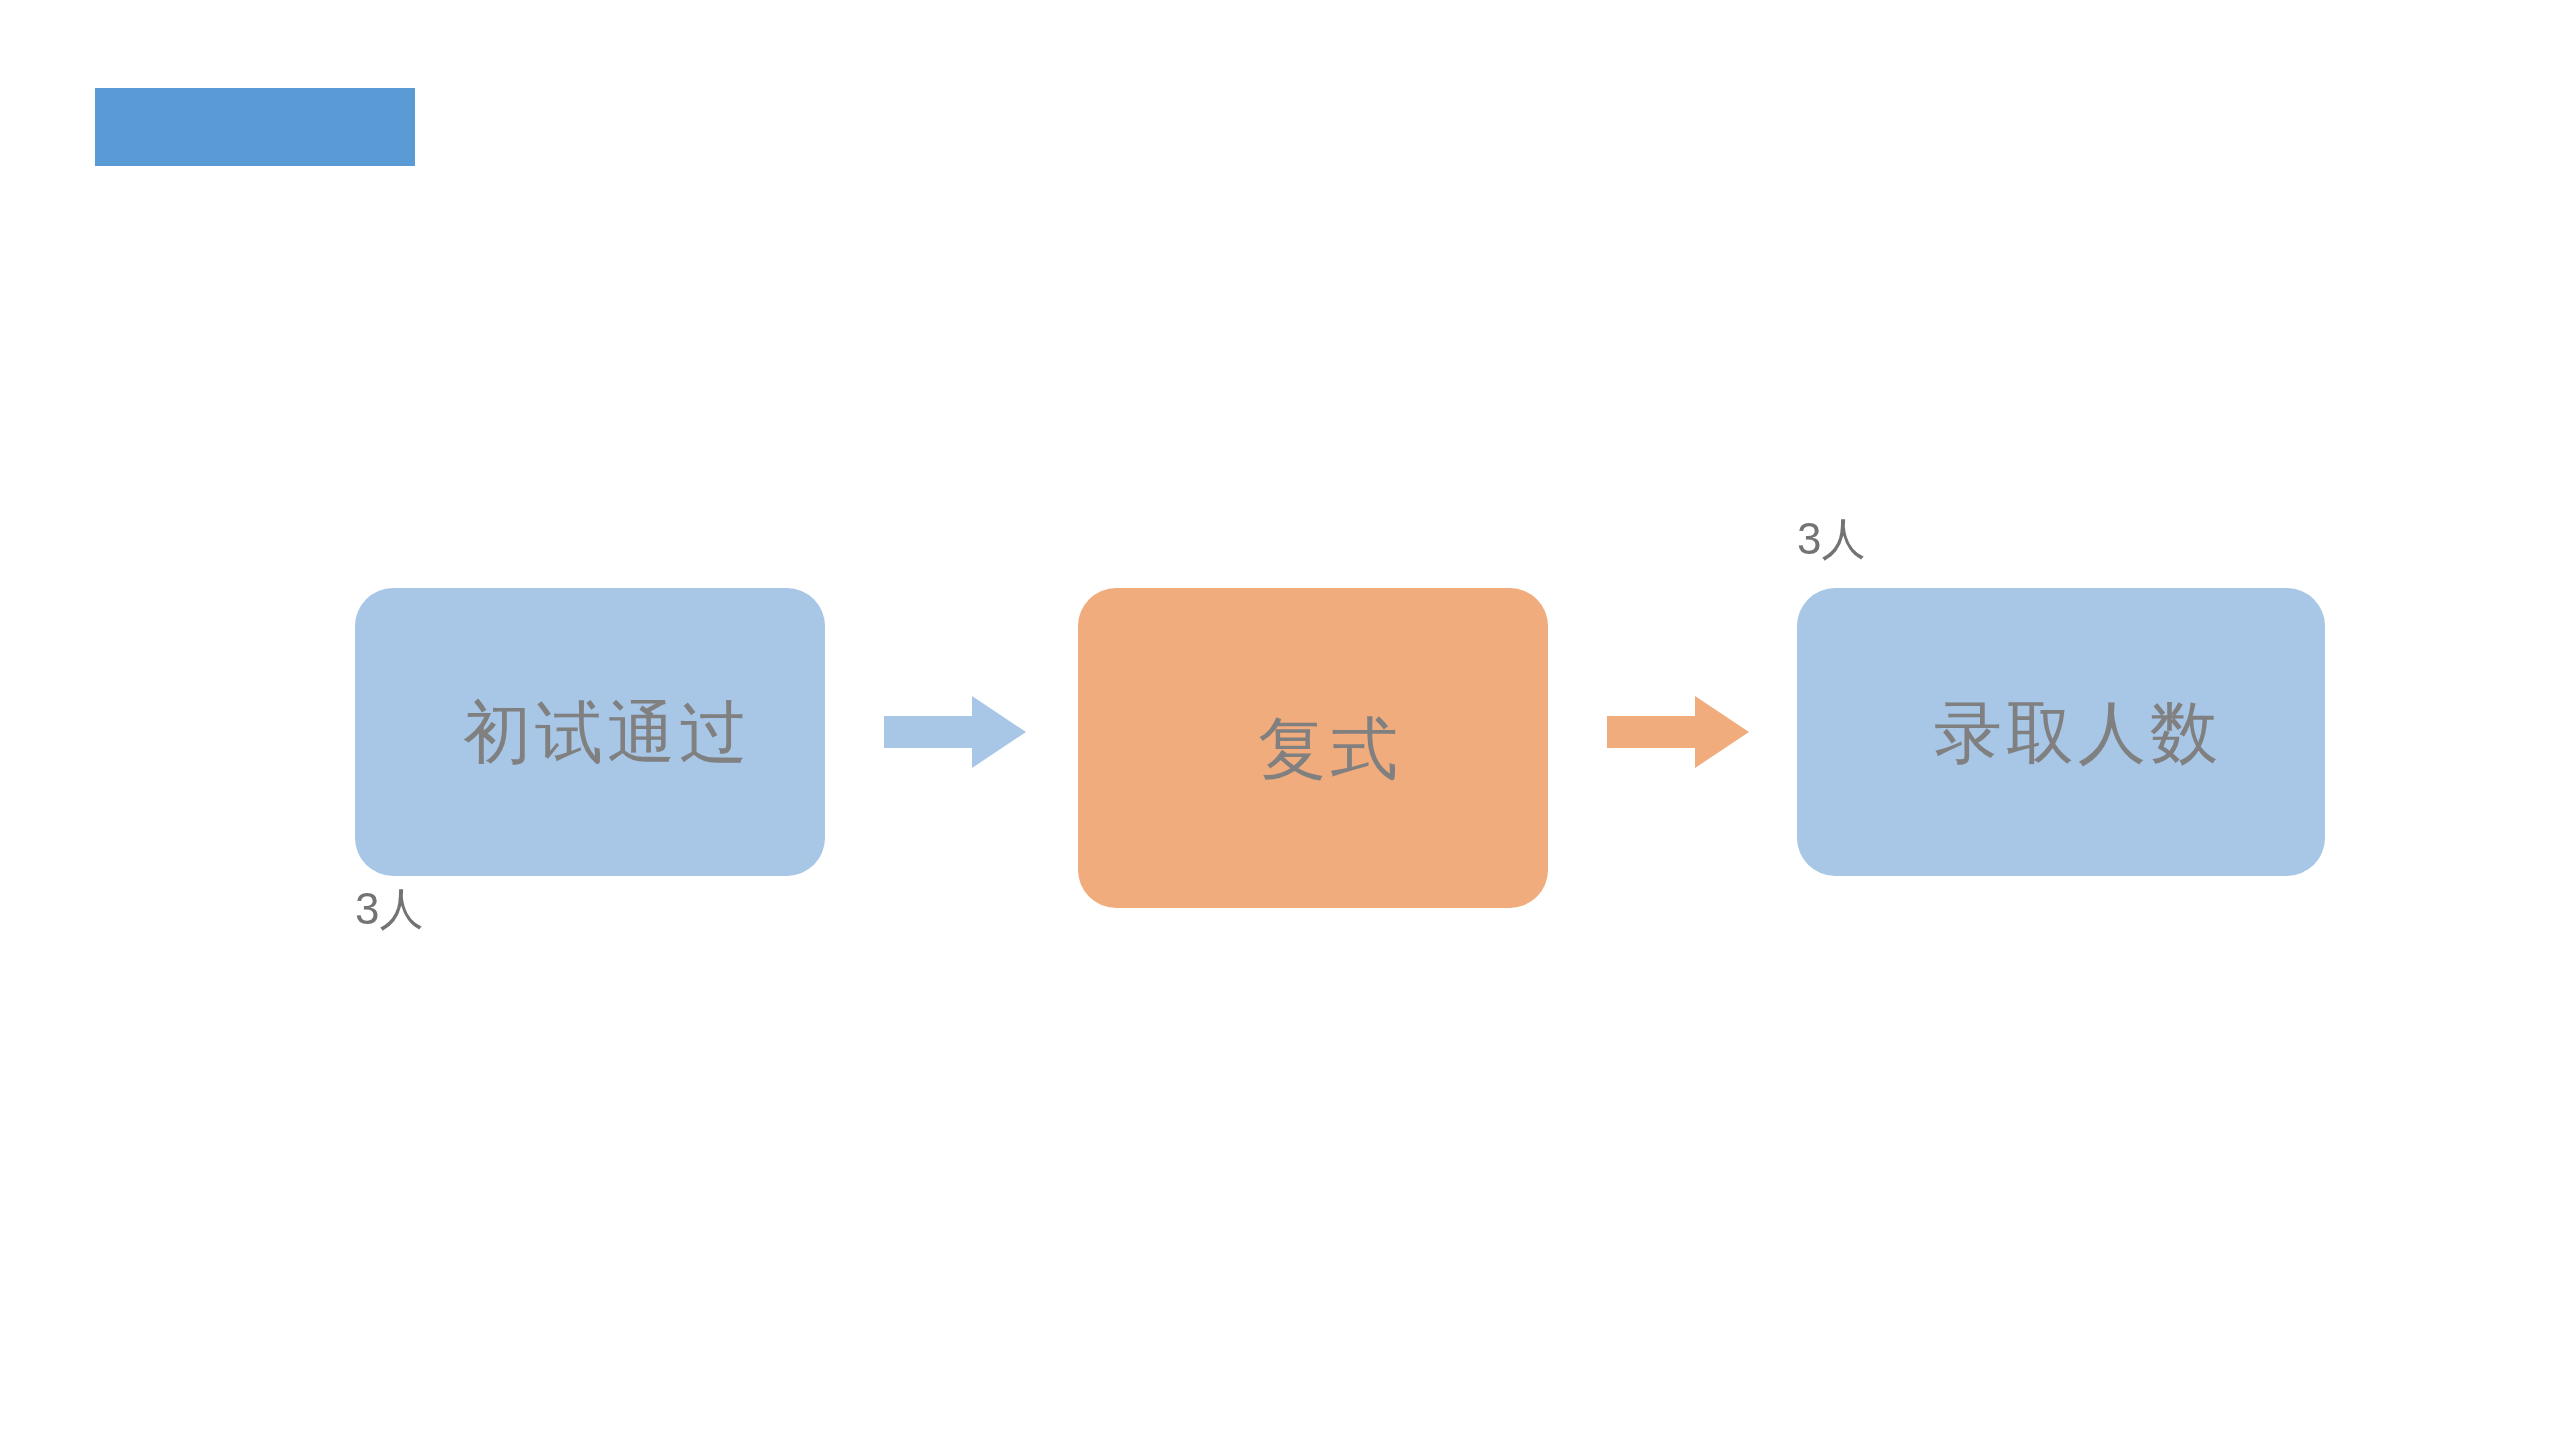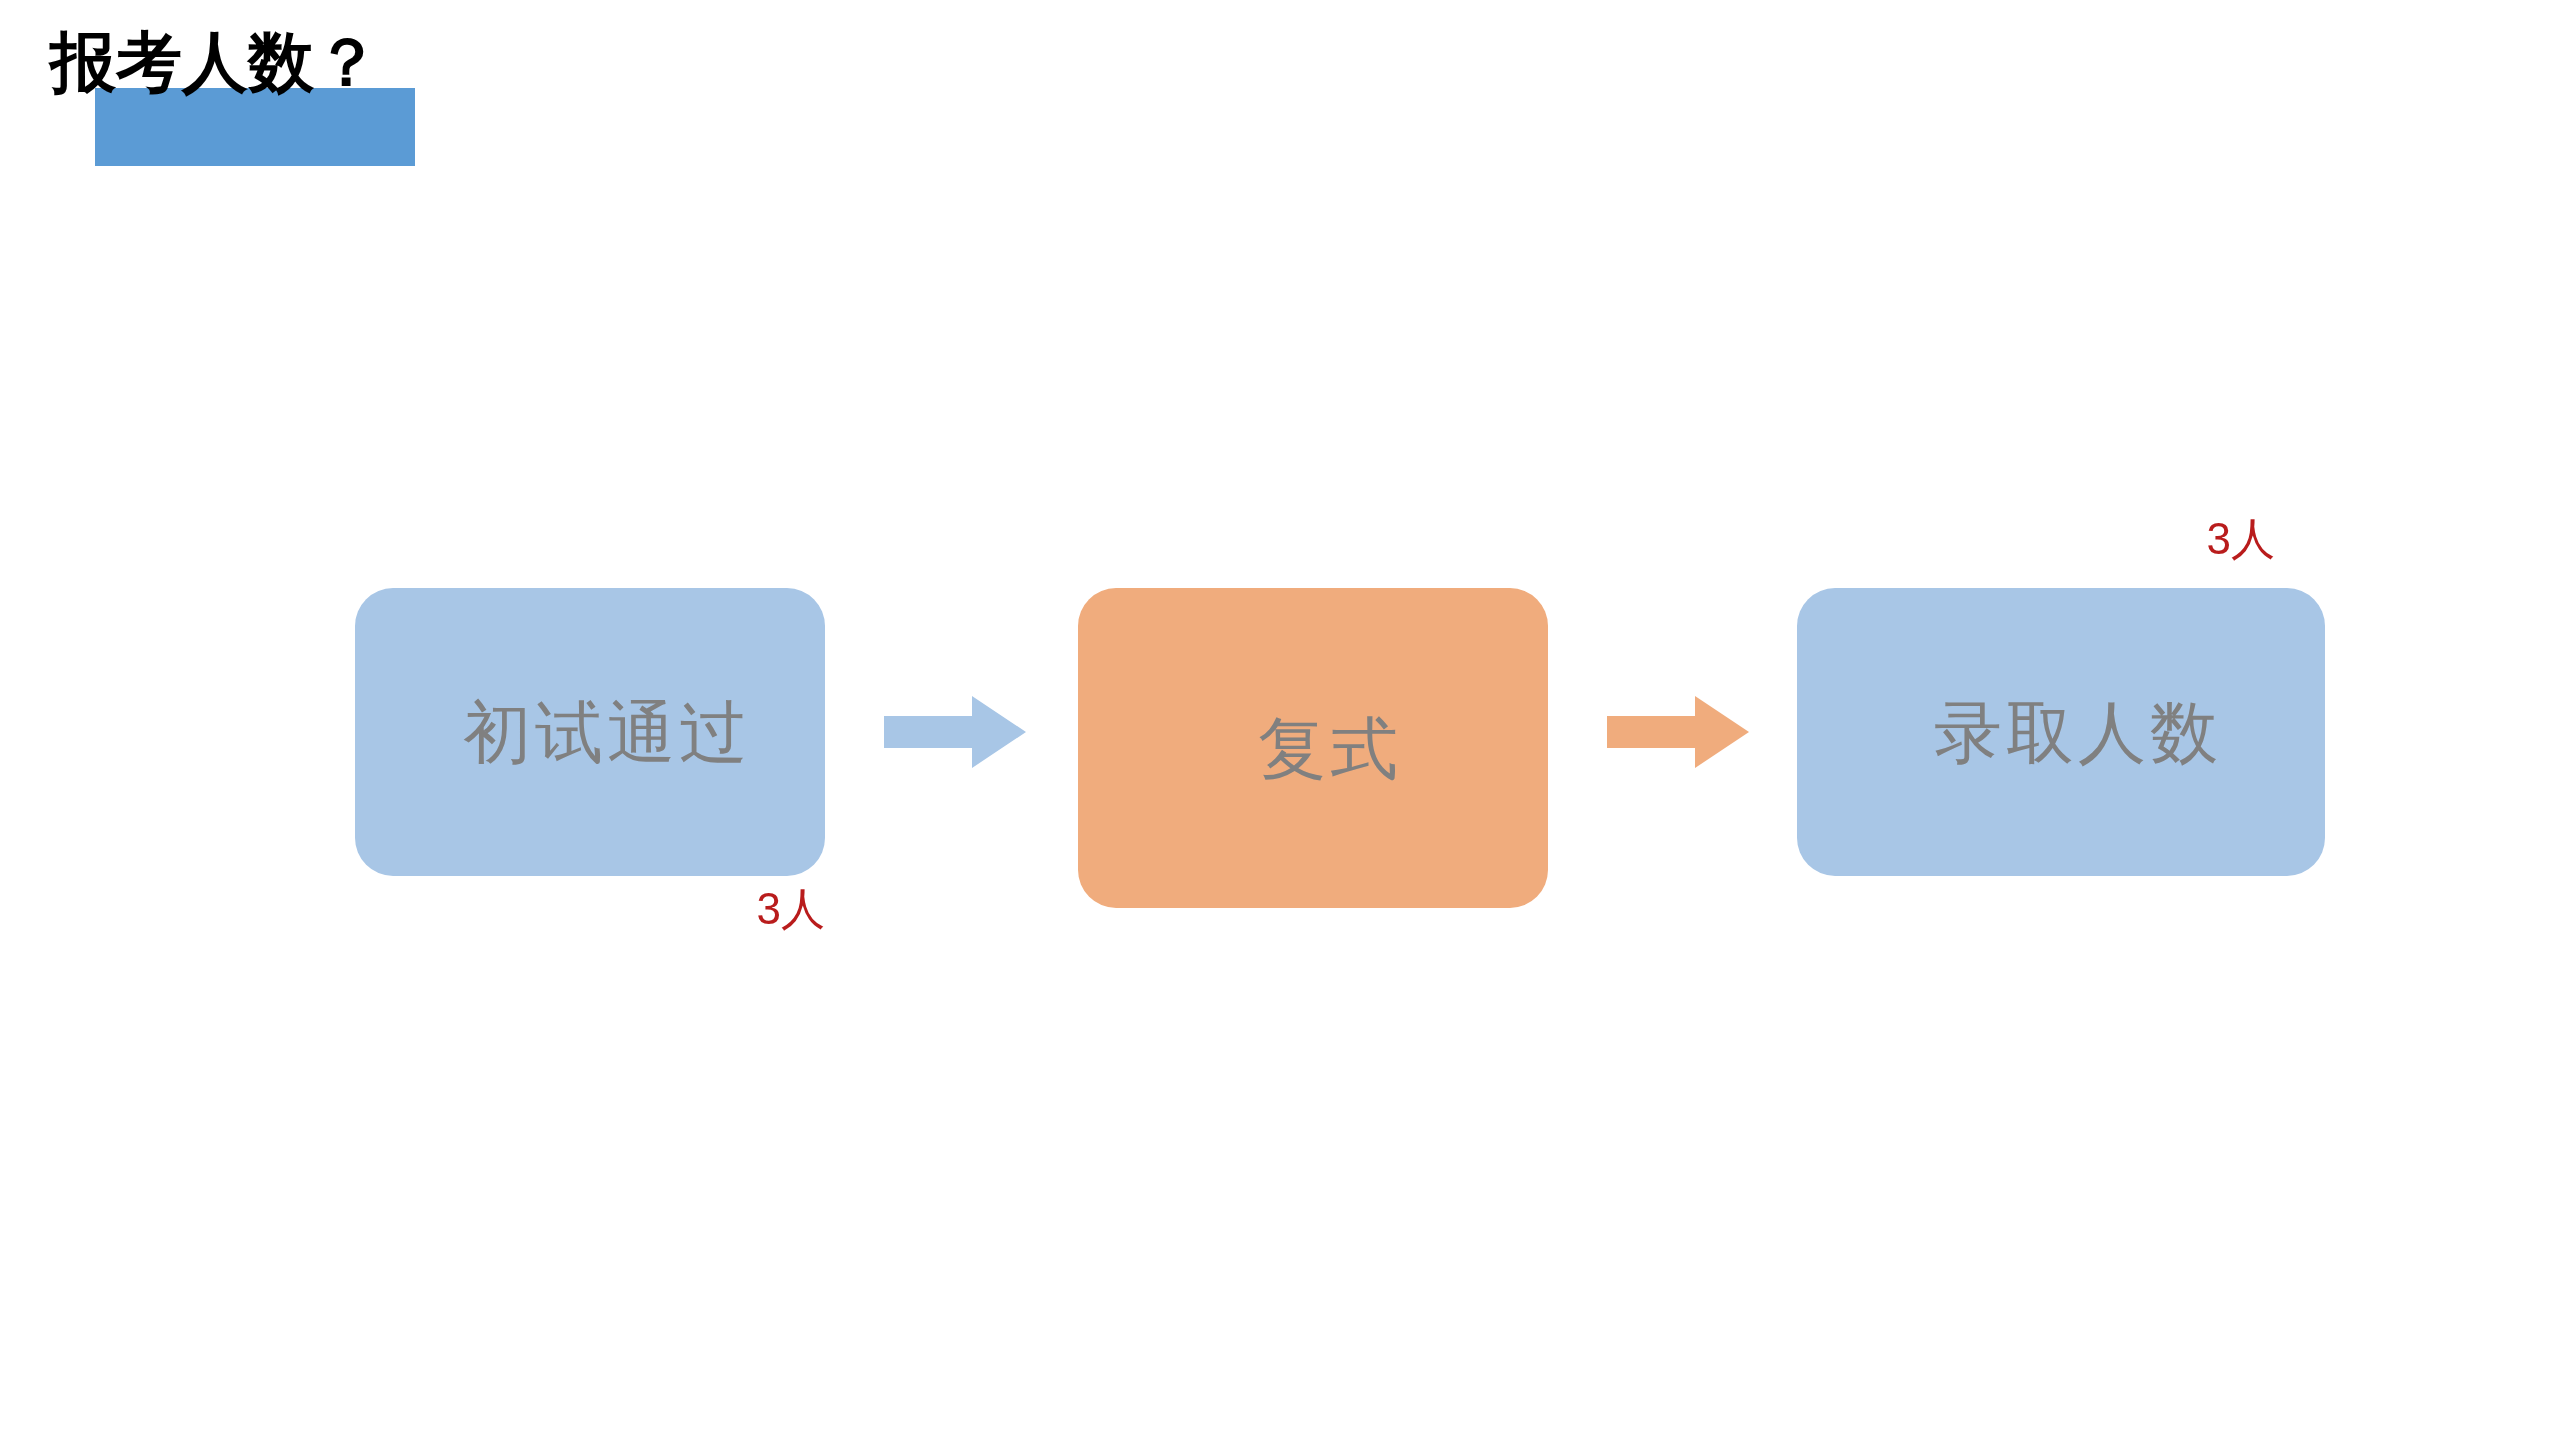--- a/index.html
+++ b/index.html
@@ -82,44 +82,43 @@
     width: 142px;
     height: 72px;
   }
   #arrow-1 { left: 884px;  top: 696px; }
   #arrow-2 { left: 1607px; top: 696px; }
   .arrow svg { display: block; width: 100%; height: 100%; }
 
   
   .caption {
     position: absolute;
-    color: #b91c1c;
+    color: #737373;
     font-size: 44px;
     line-height: 1.32;
-    text-align: right;
+    text-align: left;
     white-space: nowrap;
   }
   #caption-1 {
     left: 355px;
     top: 880px;
     width: 470px;
   }
   #caption-3 {
     left: 1797px;
     top: 510px;
     width: 478px;
   }
   .caption-line { display: block; }
 </style>
 </head>
 <body>
 
 <div id="title-area">
   <div id="title-highlight"></div>
-  <div id="title-text">报考人数？</div>
 </div>
 
 <div id="flow">
 
   <div class="node blue" id="node-1">
     <span class="node-label">初试通过</span>
   </div>
 
   <div class="caption" id="caption-1">
     <span class="caption-line">3人</span>

